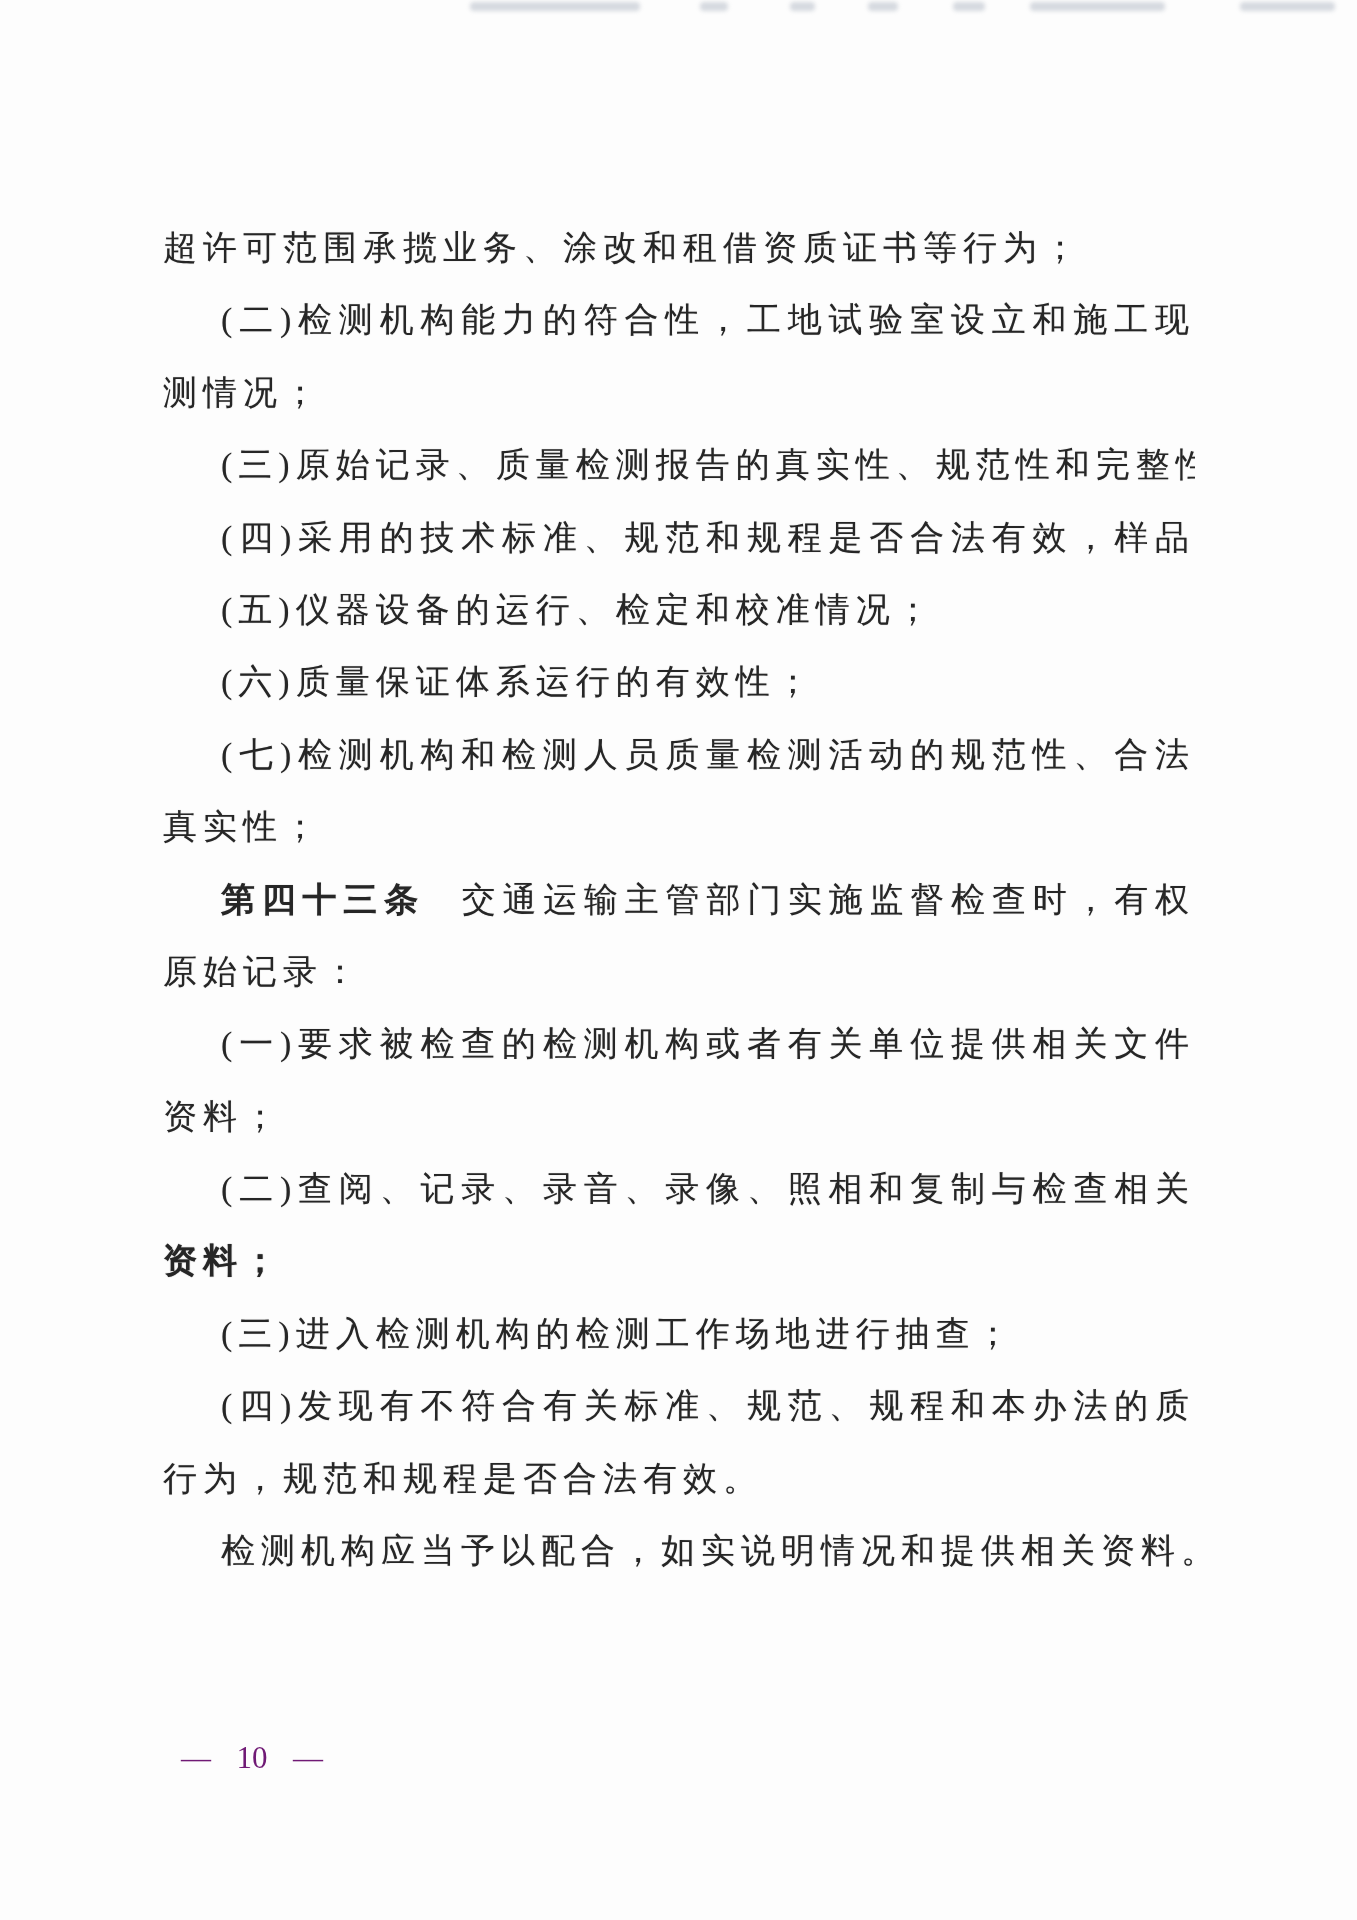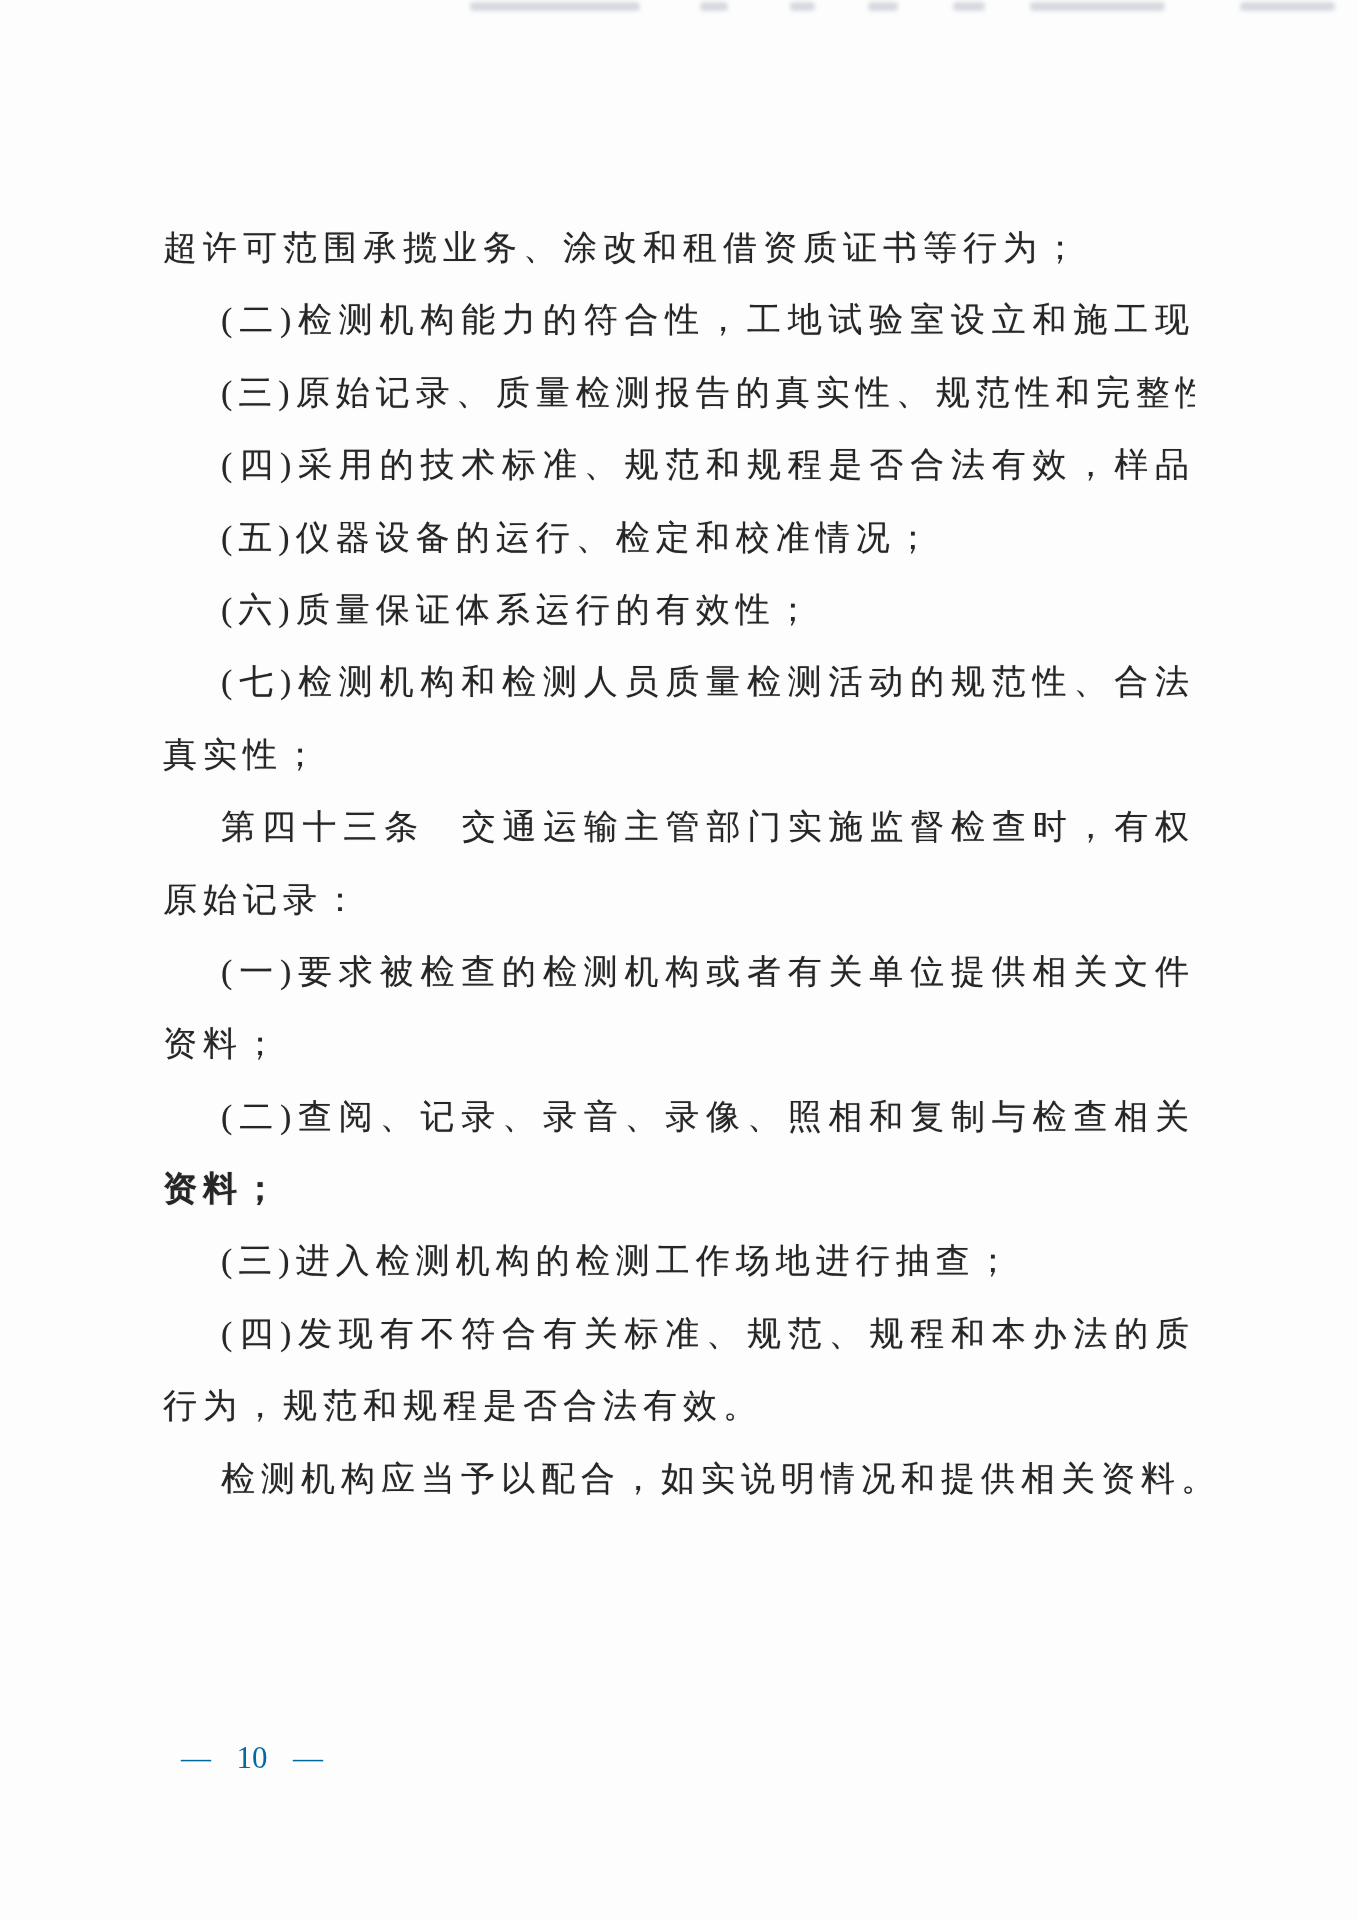--- a/index.html
+++ b/index.html
@@ -30,34 +30,34 @@
     white-space: nowrap;
     overflow: hidden;
     text-shadow: 0 0 1px rgba(38,38,38,0.35);
   }
   .indent { padding-left: 58px; }
   .justify {
     white-space: normal;
     text-align: justify;
     text-align-last: justify;
   }
-  .term { font-weight: 400; }
+  .term { font-weight: 700; }
   .term-gap { display: inline-block; width: 36px; }
   .heavy {
     font-weight: 600;
     text-shadow: 0 0 1px rgba(30,30,30,0.7);
   }
   .footer {
     position: absolute;
     left: 181px;
     top: 1728px;
     height: 60px;
     line-height: 60px;
     font-size: 30px;
-    color: #0369a1;
+    color: #701a75;
     white-space: nowrap;
   }
   .footer .dash { letter-spacing: 0; }
   .footer .page-num {
     display: inline-block;
     margin: 0 18px;
     font-size: 31px;
   }
   .scan-artifact {
     position: absolute;
@@ -85,20 +85,21 @@
   <div class="scan-artifact s2"></div>
   <div class="scan-artifact s3"></div>
   <div class="scan-artifact s4"></div>
   <div class="scan-artifact s5"></div>
   <div class="scan-artifact s6"></div>
   <div class="scan-artifact s7"></div>
 
   <div class="content">
     <div class="line">超许可范围承揽业务、涂改和租借资质证书等行为；</div>
     <div class="line indent justify">(二)检测机构能力的符合性，工地试验室设立和施工现场检</div>
+    <div class="line">测情况；</div>
     <div class="line indent">(三)原始记录、质量检测报告的真实性、规范性和完整性；</div>
     <div class="line indent justify">(四)采用的技术标准、规范和规程是否合法有效，样品的管理</div>
     <div class="line indent">(五)仪器设备的运行、检定和校准情况；</div>
     <div class="line indent">(六)质量保证体系运行的有效性；</div>
     <div class="line indent justify">(七)检测机构和检测人员质量检测活动的规范性、合法性和</div>
     <div class="line">真实性；</div>
 
     <div class="line indent justify"><span class="term">第四十三条</span><span class="term-gap"></span><span>交通运输主管部门实施监督检查时，有权采取</span></div>
 
     <div class="line">原始记录：</div>

